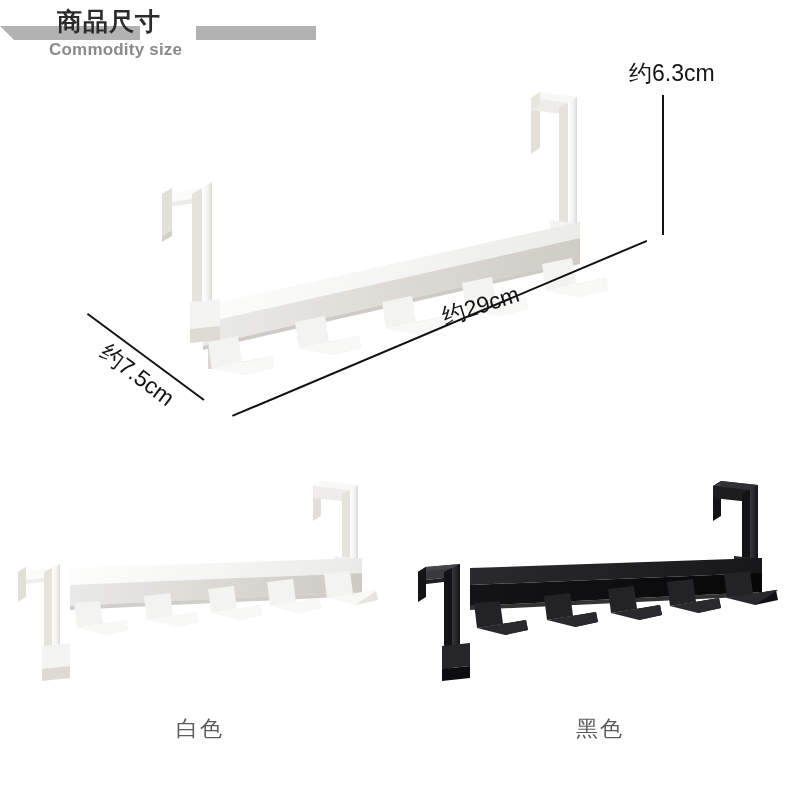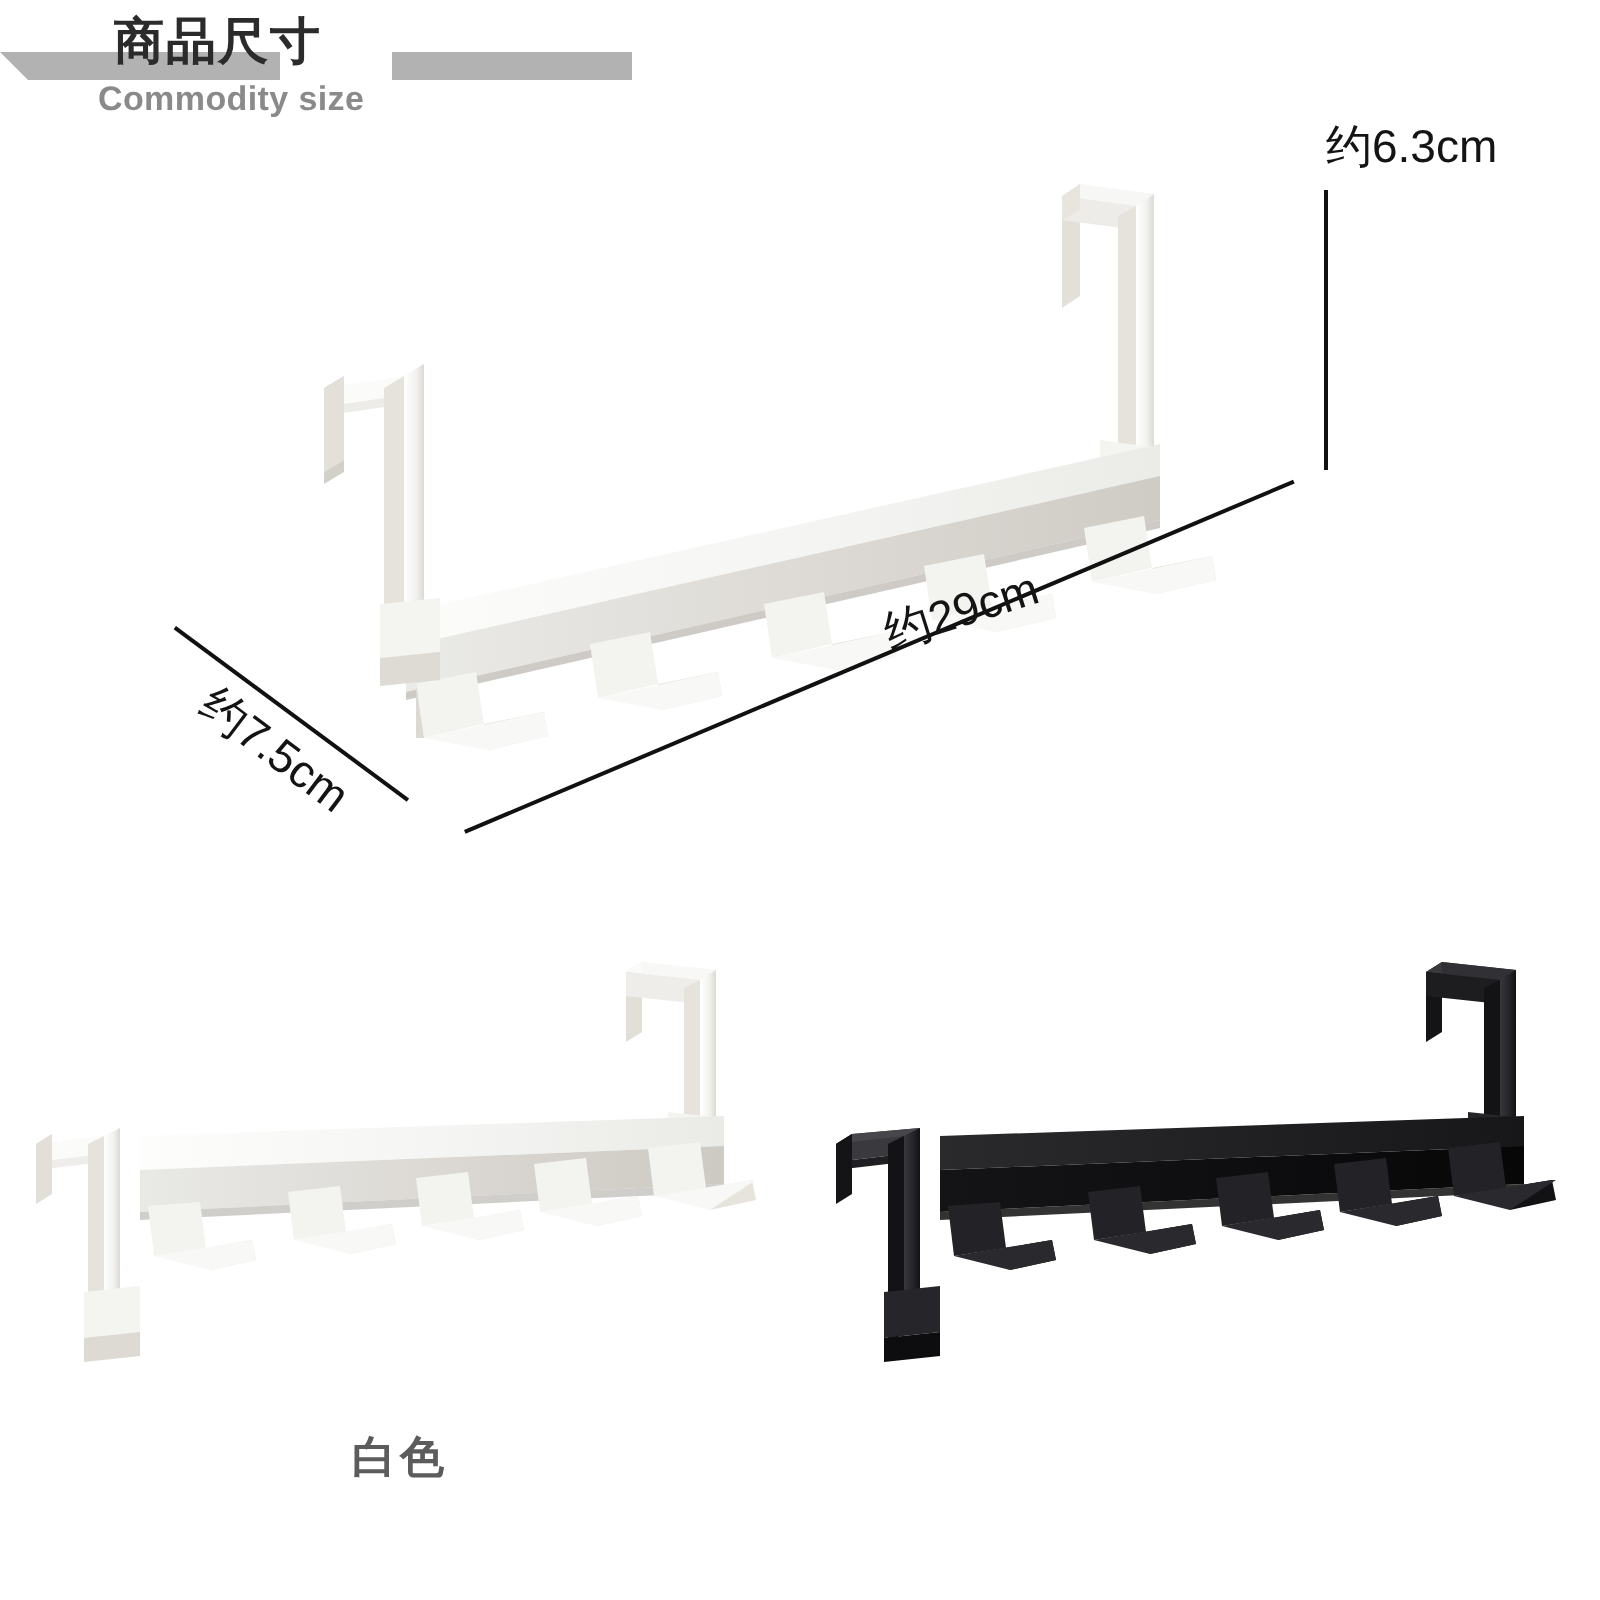--- a/index.html
+++ b/index.html
@@ -52,21 +52,21 @@
     left:443px;top:306px;
     transform:rotate(-17.5deg);
     transform-origin:0 50%;
   }
   .dim-label.rot75{
     left:103px;top:338px;
     transform:rotate(37deg);
     transform-origin:0 50%;
   }
   .dim-label.h63{
-    left:663px;top:62px;
+    left:629px;top:62px;
   }
   .dimline{position:absolute;background:#111;}
   .dimline.v{width:2px;}
   .diag{position:absolute;height:0;border-top:2px solid #111;transform-origin:0 0;}
 
   
   .variant-caption{
     position:absolute;
     font-size:22px;color:#5c5c5c;letter-spacing:2px;
     line-height:1;white-space:nowrap;text-align:center;
@@ -255,21 +255,21 @@
       <polygon points="10,102 18,97 18,127 10,132" fill="#e2dfd9"></polygon>
       <polygon points="44,98 52,94 52,110 44,115" fill="url(#postW)"></polygon>
       <polygon points="36,102 44,98 44,115 36,119" fill="#e6e3dd"></polygon>
       <polygon points="44,110 52,106 52,192 44,197" fill="url(#postW)"></polygon>
       <polygon points="36,114 44,110 44,197 36,201" fill="#e6e3dd"></polygon>
       <polygon points="34,176 62,173 62,196 34,199" fill="#f4f4f1"></polygon>
       <polygon points="34,199 62,196 62,208 34,211" fill="#ddd9d3"></polygon>
     </svg>
   </div>
 
-  <div class="variant-caption" style="left:140px;top:718px;width:120px;font-weight:bold;">白色</div>
+  <div class="variant-caption" style="left:140px;top:718px;width:120px;">白色</div>
 
   <div class="rack-wrap" style="left:408px;top:470px;width:390px;height:230px;">
     <svg viewBox="0 0 390 230" preserveAspectRatio="none">
       <defs>
         <linearGradient id="barTopB" x1="0" y1="0" x2="1" y2="0">
           <stop offset="0%" stop-color="#2a2a2d"></stop>
           <stop offset="50%" stop-color="#212124"></stop>
           <stop offset="100%" stop-color="#17171a"></stop>
         </linearGradient>
         <linearGradient id="barFaceB" x1="0" y1="0" x2="1" y2="0">
@@ -335,14 +335,15 @@
       <polygon points="10,102 18,97 18,127 10,132" fill="#141417"></polygon>
       <polygon points="44,98 52,94 52,110 44,115" fill="url(#postB)"></polygon>
       <polygon points="36,102 44,98 44,115 36,119" fill="#131316"></polygon>
       <polygon points="44,110 52,106 52,192 44,197" fill="url(#postB)"></polygon>
       <polygon points="36,114 44,110 44,197 36,201" fill="#131316"></polygon>
       <polygon points="34,176 62,173 62,196 34,199" fill="#26262a"></polygon>
       <polygon points="34,199 62,196 62,208 34,211" fill="#0d0d0f"></polygon>
     </svg>
   </div>
 
+  <div class="variant-caption" style="left:540px;top:718px;width:120px;">黑色</div>
 
 </div>
 
 </body></html>

